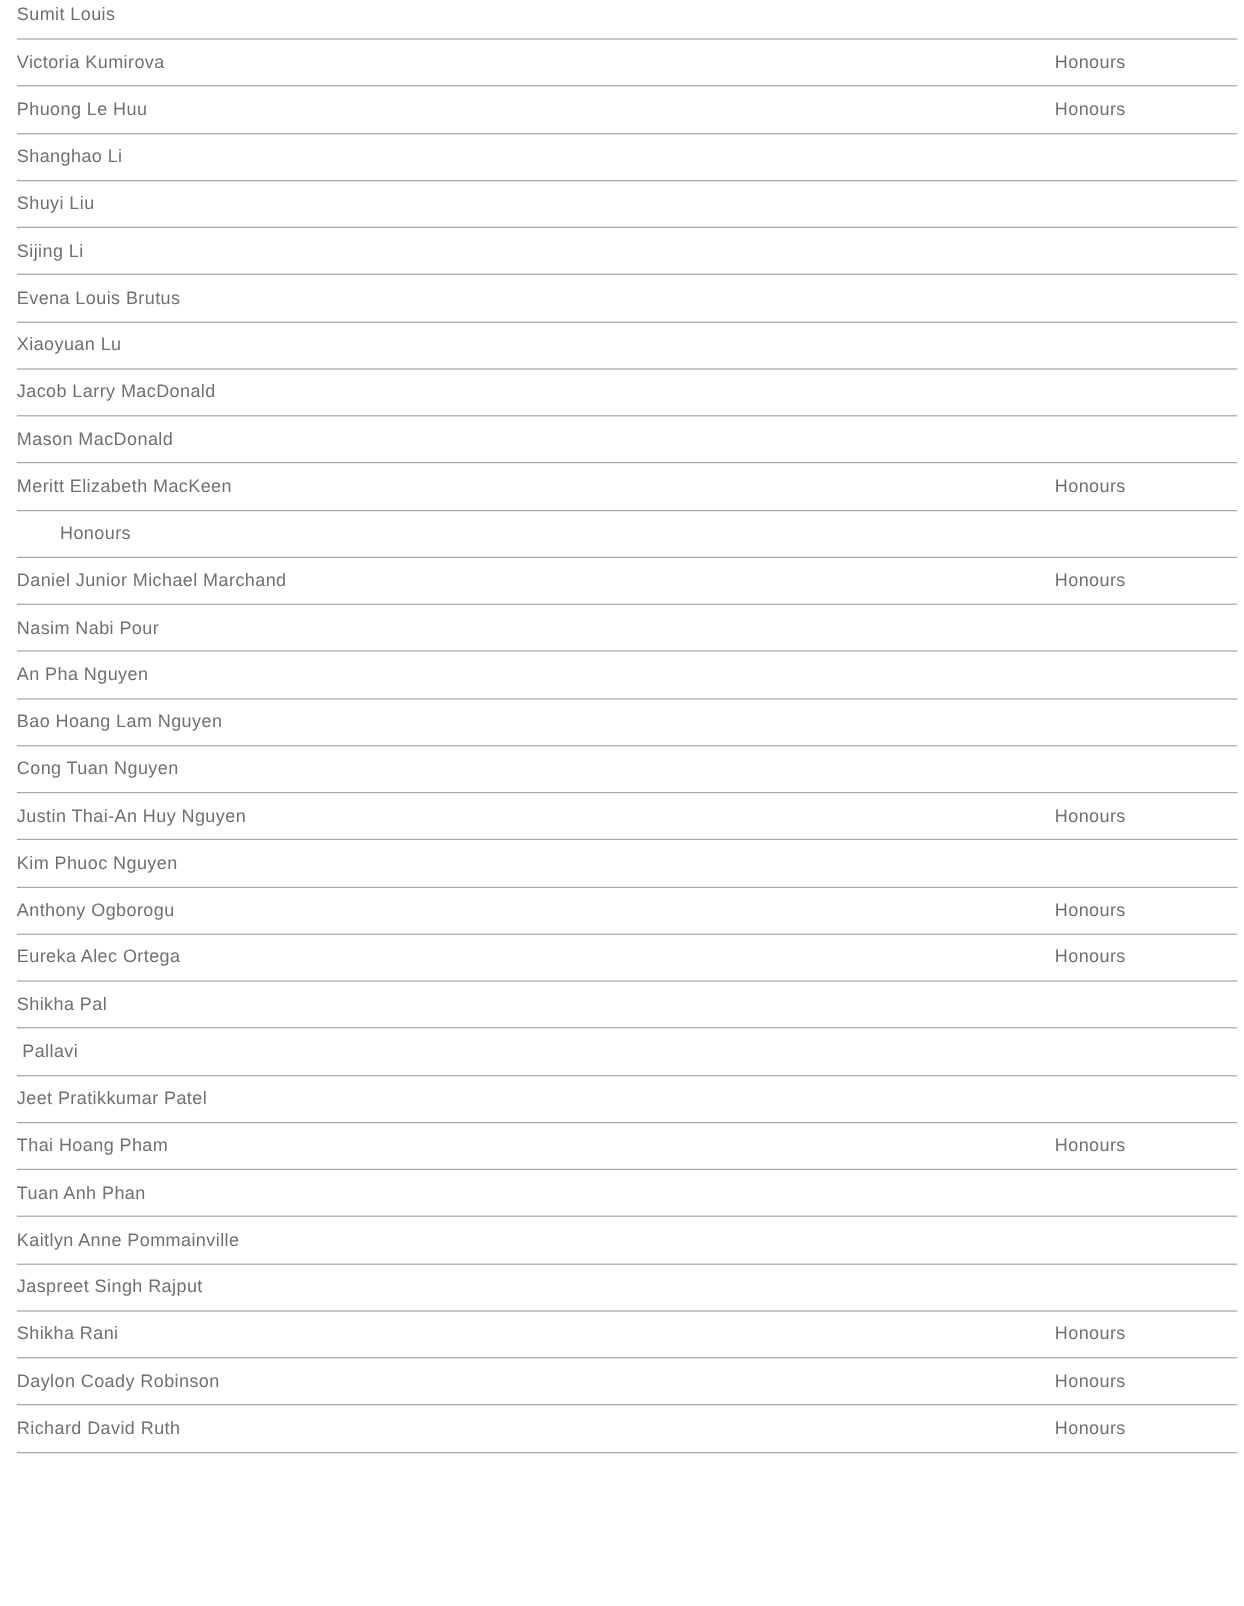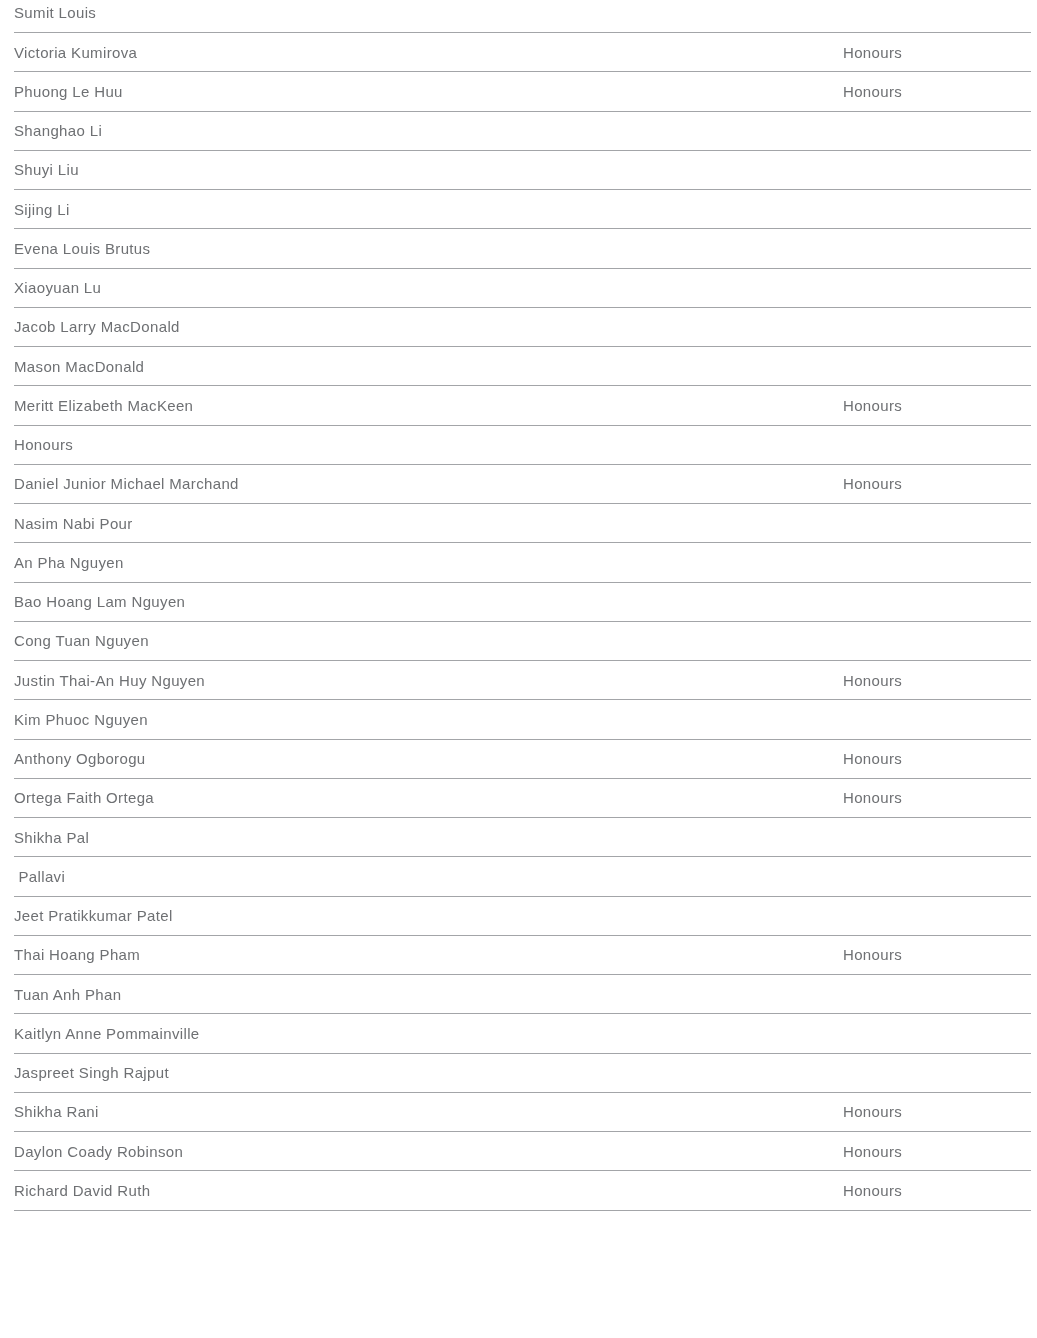--- a/index.html
+++ b/index.html
@@ -36,20 +36,21 @@
     white-space: pre;      
     overflow: hidden;
   }
   .award {
     flex: 1 1 auto;
     font-size: 15px;
     font-weight: 400;
     letter-spacing: 0.35px;
     color: var(--text);
     white-space: pre;
+    margin-left: 36px;
   }
 </style>
 </head>
 <body>
 
 <div class="list">
     <div class="row">
     <span class="name">Sumit Louis</span>
     <span class="award"></span>
   </div>
@@ -122,21 +123,21 @@
   </div>
     <div class="row">
     <span class="name">Kim Phuoc Nguyen</span>
     <span class="award"></span>
   </div>
     <div class="row">
     <span class="name">Anthony Ogborogu</span>
     <span class="award">Honours</span>
   </div>
     <div class="row">
-    <span class="name">Ortega Faith Ortega</span>
+    <span class="name">Eureka Alec Ortega</span>
     <span class="award">Honours</span>
   </div>
     <div class="row">
     <span class="name">Shikha Pal</span>
     <span class="award"></span>
   </div>
     <div class="row">
     <span class="name"> Pallavi</span>
     <span class="award"></span>
   </div>

